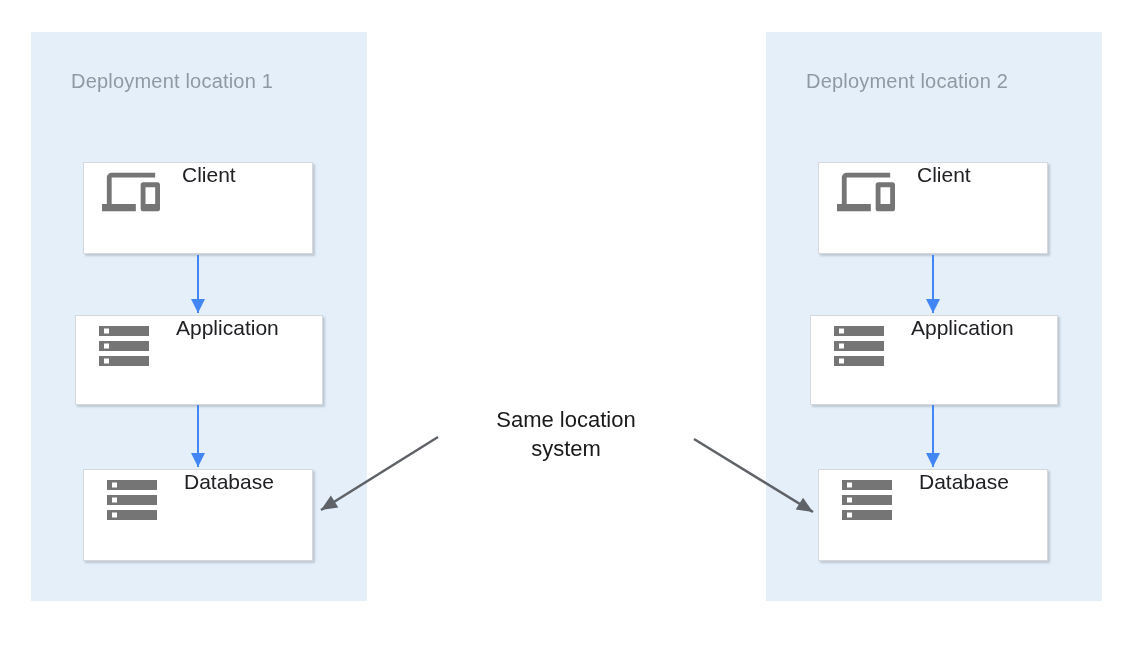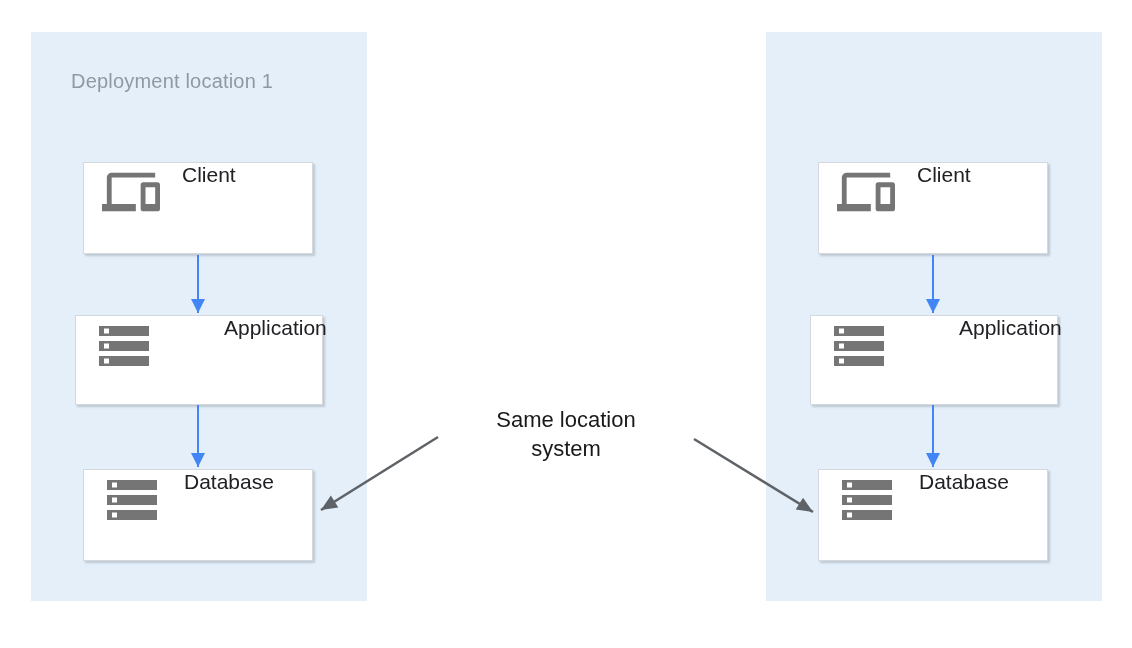--- a/index.html
+++ b/index.html
@@ -31,21 +31,21 @@
     position: absolute;
     box-sizing: border-box;
     background: var(--node-background, #FFFFFF);
     border: 1px solid var(--node-border, #D5D8DC);
     box-shadow: 1.5px 1.5px 2px rgba(60,64,67,0.22);
     display: flex;
     align-items: flex-start;
     padding-left: 18px;
   }
   .node-client   { left: 52px; top: 130px; width: 230px; height: 92px; }
-  .node-app      { left: 44px; top: 283px; width: 248px; height: 90px; gap: 48px; }
+  .node-app      { left: 44px; top: 283px; width: 248px; height: 90px; }
   .node-db       { left: 52px; top: 437px; width: 230px; height: 92px; }
   .node .icon { display: flex; align-items: center; flex: 0 0 auto; }
   .node .icon svg { fill: var(--icon-gray, #757575); }
   .node .label {
     margin-left: 22px;
     font-size: 21px;
     color: var(--node-label-text, #202124);
     white-space: nowrap;
   }
   .connectors {
@@ -96,20 +96,21 @@
     <span class="icon">
       <svg width="60" height="60" viewBox="0 0 24 24" aria-hidden="true">
           <path d="M2 20h20v-4H2v4zm2-3h2v2H4v-2zM2 4v4h20V4H2zm4 3H4V5h2v2zm-4 7h20v-4H2v4zm2-3h2v2H4v-2z"></path>
         </svg>
     </span>
     <span class="label">Database</span>
   </div>
 </section>
 
 <section class="panel panel-right">
+  <h2 class="panel-title">Deployment location 2</h2>
 
   <div class="node node-client">
     <span class="icon">
       <svg width="58" height="58" viewBox="0 0 24 24" aria-hidden="true">
           <path d="M4 6h18V4H4c-1.1 0-2 .9-2 2v11H0v3h14v-3H4V6zm19 2h-6c-.55 0-1 .45-1 1v10c0 .55.45 1 1 1h6c.55 0 1-.45 1-1V9c0-.55-.45-1-1-1zm-1 9h-4v-7h4v7z"></path>
         </svg>
     </span>
     <span class="label">Client</span>
   </div>
 

